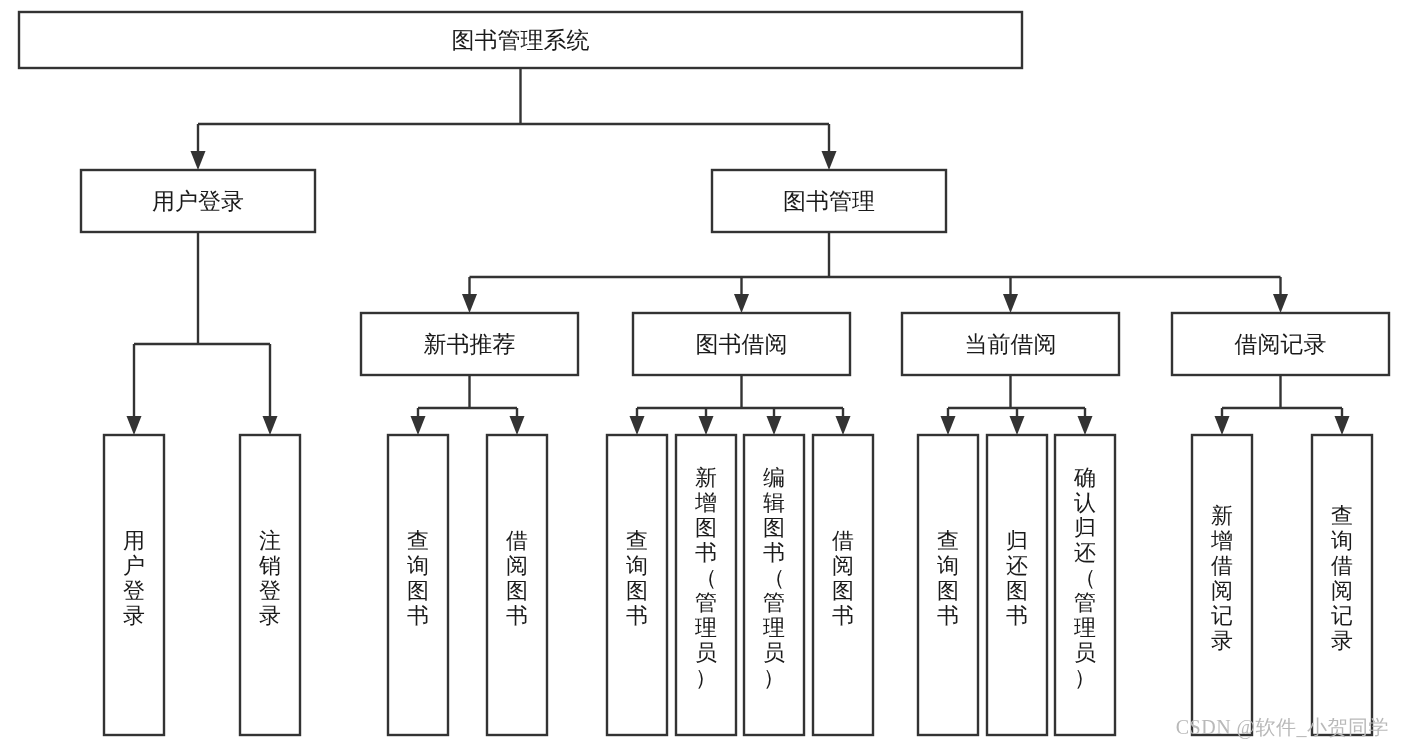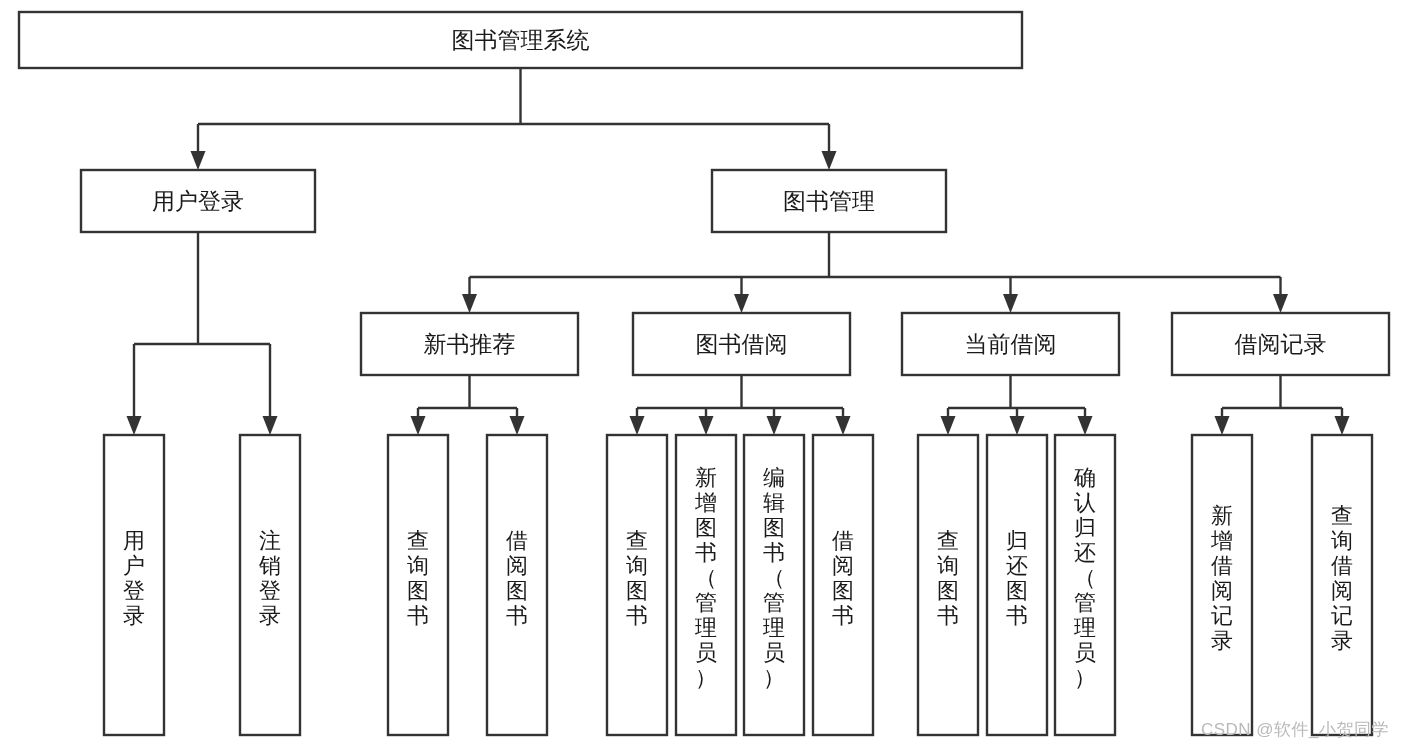--- a/index.html
+++ b/index.html
@@ -51,22 +51,22 @@
   .node-label-v {
     fill: #1a1a1a;
     font-family: "DejaVu Sans", "Liberation Sans", sans-serif;
     font-size: 22px;
     text-anchor: middle;
   }
   .watermark {
     position: absolute;
     right: 8px;
     bottom: 6px;
-    font-family: Liberation Sans, sans-serif;
-    font-size: 17px;
+    font-family: Liberation Serif, serif;
+    font-size: 20px;
     color: #b9b9b9;
     letter-spacing: 0.5px;
     white-space: nowrap;
     user-select: none;
   }
 </style>
 </head>
 <body>
 
 <div id="diagram-root">

